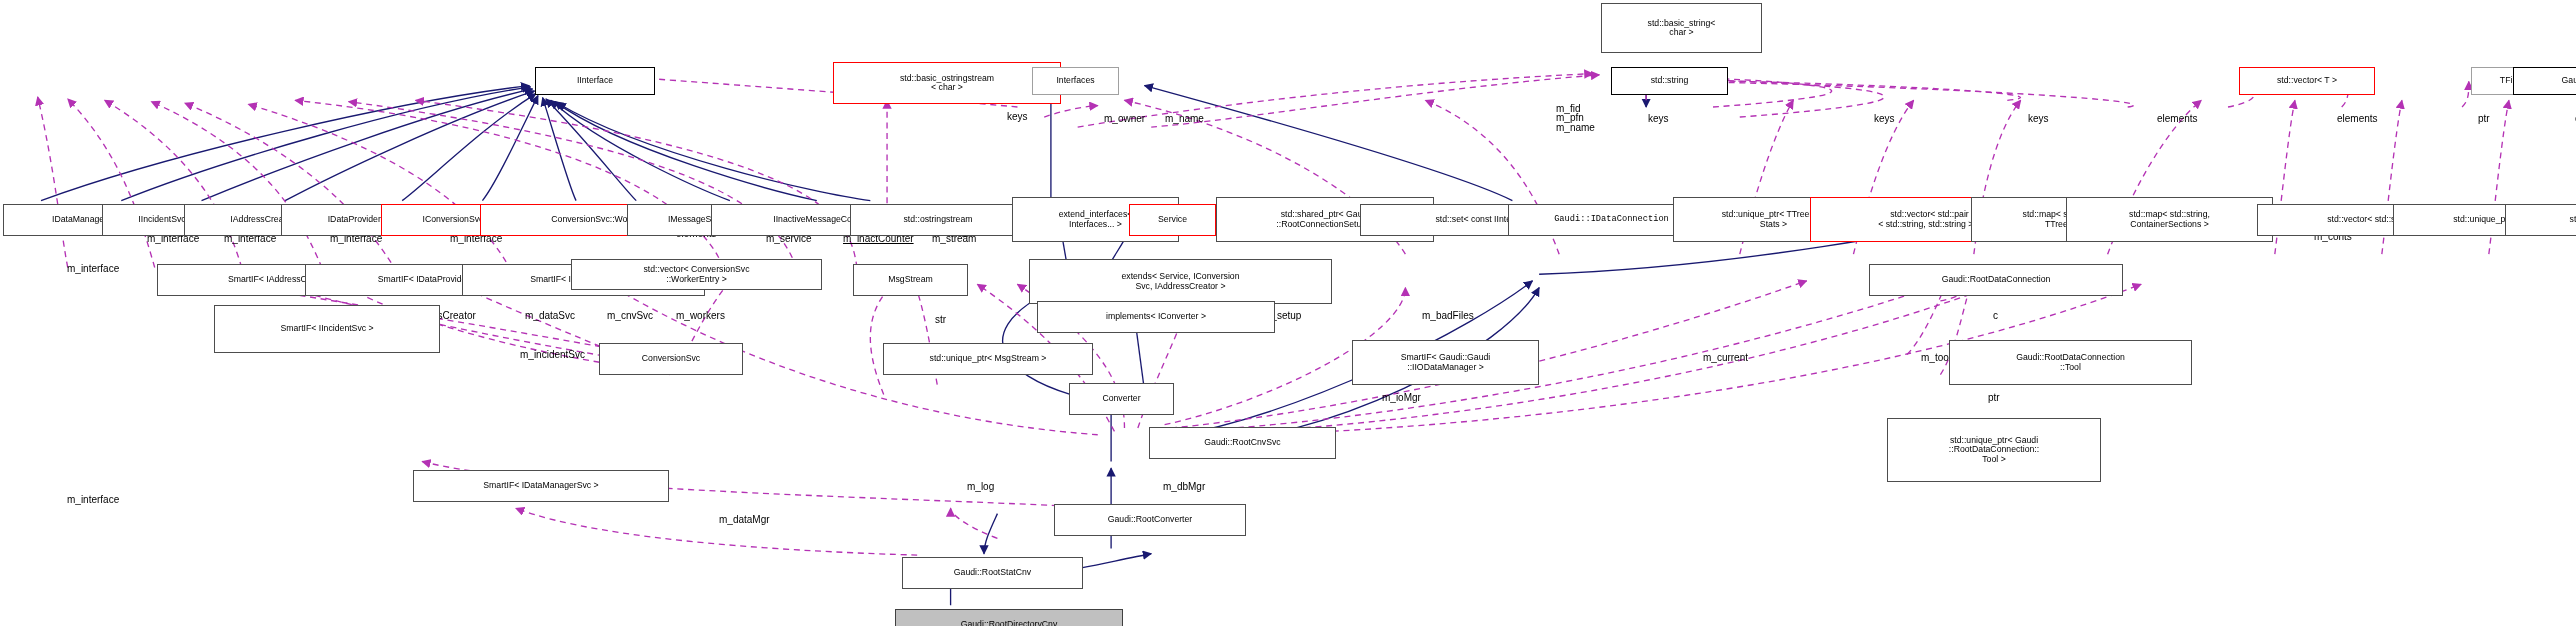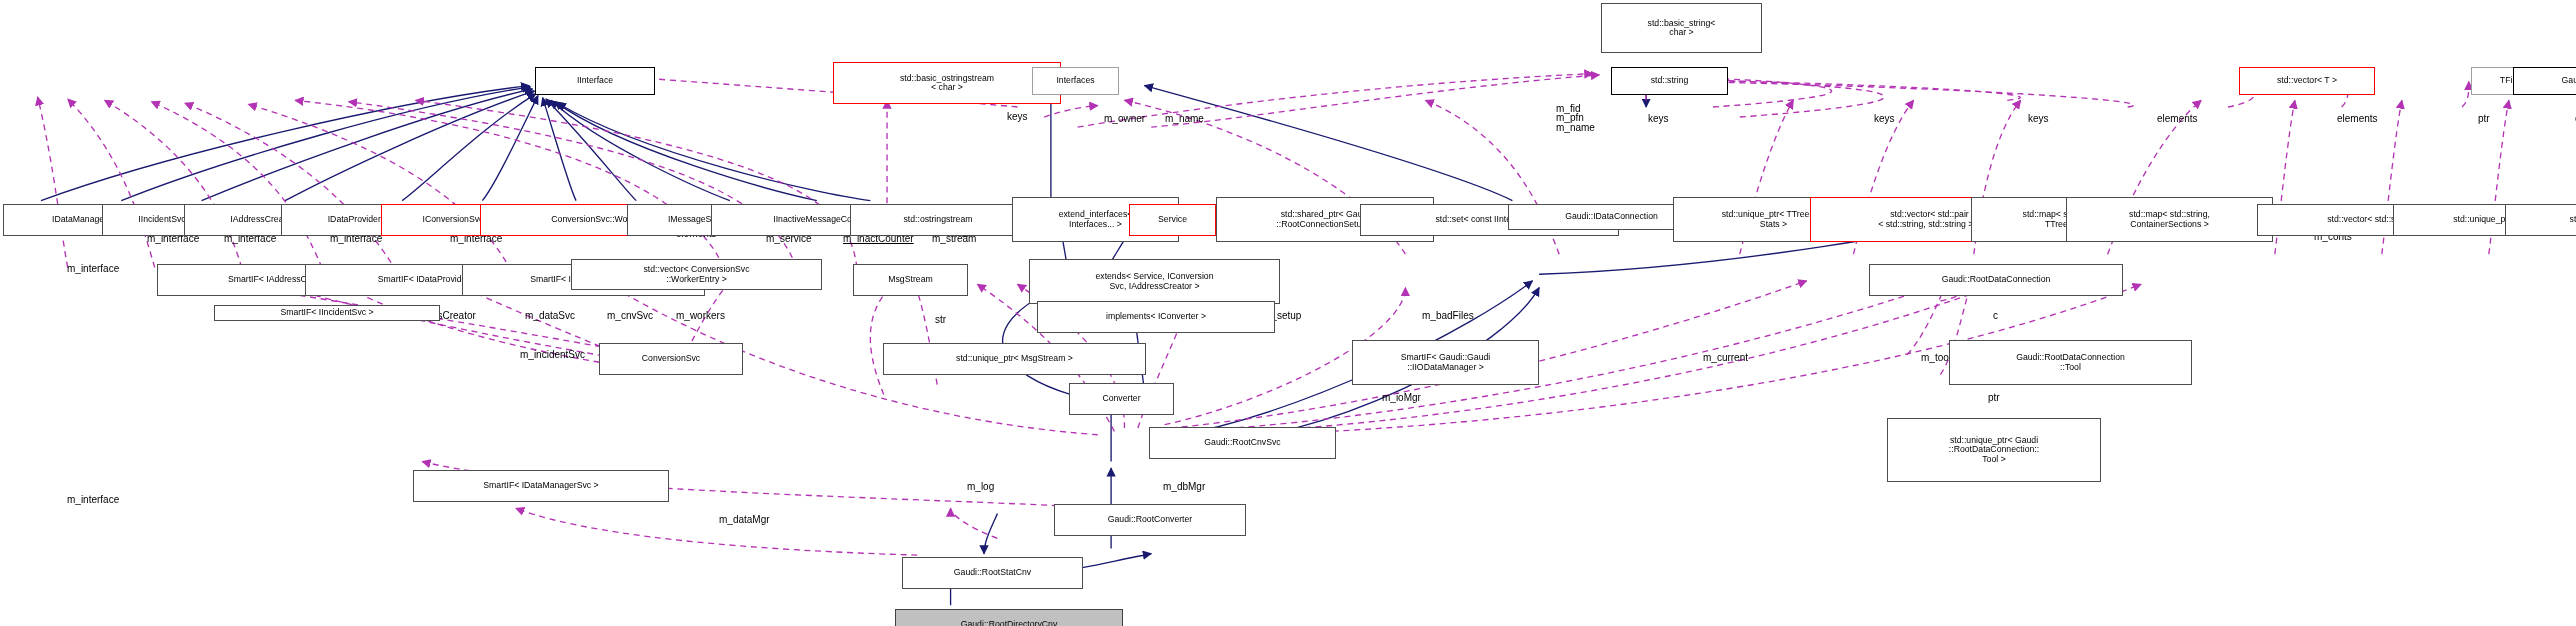--- a/index.html
+++ b/index.html
@@ -165,45 +165,45 @@
       <div class="node red" style="left: 480px; top: 204px; width: 254px; height: 32px;">ConversionSvc::WorkerEntry</div>
       <div class="node thick" style="left: 627px; top: 204px; width: 134px; height: 32px;">IMessageSvc</div>
       <div class="node thick" style="left: 711px; top: 204px; width: 223px; height: 32px;">IInactiveMessageCounter</div>
       <div class="node thick" style="left: 850px; top: 204px; width: 176px; height: 32px;">std::ostringstream</div>
       <div class="node thick" style="left: 1012px; top: 197px; width: 167px; height: 45px;">extend_interfaces&lt;
 Interfaces... &gt;</div>
       <div class="node red" style="left: 1129px; top: 204px; width: 87px; height: 32px;">Service</div>
       <div class="node thick" style="left: 1216px; top: 197px; width: 218px; height: 45px;">std::shared_ptr&lt; Gaudi
 ::RootConnectionSetup &gt;</div>
       <div class="node thick" style="left: 1360px; top: 204px; width: 259px; height: 32px;">std::set&lt; const IInterface * &gt;</div>
-      <div class="node thick" style="left: 1508px; top: 204px; width: 207px; height: 26px;">Gaudi::IDataConnection</div>
+      <div class="node thick" style="left: 1508px; top: 204px; width: 207px; height: 32px; font-family: Liberation Mono, monospace;">Gaudi::IDataConnection</div>
       <div class="node thick" style="left: 1673px; top: 197px; width: 201px; height: 45px;">std::unique_ptr&lt; TTreePerf
 Stats &gt;</div>
       <div class="node red" style="left: 1810px; top: 197px; width: 239px; height: 45px;">std::vector&lt; std::pair
 &lt; std::string, std::string &gt; &gt;</div>
       <div class="node thick" style="left: 1971px; top: 197px; width: 184px; height: 45px;">std::map&lt; std::string,
 TTree * &gt;</div>
       <div class="node thick" style="left: 2066px; top: 197px; width: 207px; height: 45px;">std::map&lt; std::string,
 ContainerSections &gt;</div>
       <div class="node thick" style="left: 2257px; top: 204px; width: 233px; height: 32px;">std::vector&lt; std::string &gt;</div>
       <div class="node thick" style="left: 2393px; top: 204px; width: 212px; height: 32px;">std::unique_ptr&lt; TFile &gt;</div>
       <div class="node thick" style="left: 2505px; top: 204px; width: 216px; height: 32px;">std::vector&lt; RootRef &gt;</div>
       <div class="node thick" style="left: 157px; top: 264px; width: 251px; height: 32px;">SmartIF&lt; IAddressCreator &gt;</div>
       <div class="node thick" style="left: 305px; top: 264px; width: 259px; height: 32px;">SmartIF&lt; IDataProviderSvc &gt;</div>
       <div class="node thick" style="left: 462px; top: 264px; width: 243px; height: 32px;">SmartIF&lt; IConversionSvc &gt;</div>
       <div class="node thick" style="left: 571px; top: 259px; width: 251px; height: 31px;">std::vector&lt; ConversionSvc
 ::WorkerEntry &gt;</div>
       <div class="node thick" style="left: 853px; top: 264px; width: 115px; height: 32px;">MsgStream</div>
-      <div class="node thick" style="left: 1029px; top: 259px; width: 251px; height: 45px;">extends&lt; Service, IConversion
+      <div class="node thick" style="left: 1029px; top: 259px; width: 303px; height: 45px;">extends&lt; Service, IConversion
 Svc, IAddressCreator &gt;</div>
       <div class="node thick" style="left: 1869px; top: 264px; width: 254px; height: 32px;">Gaudi::RootDataConnection</div>
-      <div class="node thick" style="left: 214px; top: 305px; width: 226px; height: 16px;">SmartIF&lt; IIncidentSvc &gt;</div>
+      <div class="node thick" style="left: 214px; top: 305px; width: 226px; height: 48px;">SmartIF&lt; IIncidentSvc &gt;</div>
       <div class="node thick" style="left: 1037px; top: 301px; width: 238px; height: 32px;">implements&lt; IConverter &gt;</div>
       <div class="node thick" style="left: 599px; top: 343px; width: 144px; height: 32px;">ConversionSvc</div>
-      <div class="node thick" style="left: 883px; top: 343px; width: 263px; height: 32px;">std::unique_ptr&lt; MsgStream &gt;</div>
+      <div class="node thick" style="left: 883px; top: 343px; width: 210px; height: 32px;">std::unique_ptr&lt; MsgStream &gt;</div>
       <div class="node thick" style="left: 1352px; top: 340px; width: 187px; height: 45px;">SmartIF&lt; Gaudi::Gaudi
 ::IIODataManager &gt;</div>
       <div class="node thick" style="left: 1949px; top: 340px; width: 243px; height: 45px;">Gaudi::RootDataConnection
 ::Tool</div>
       <div class="node thick" style="left: 1069px; top: 383px; width: 105px; height: 32px;">Converter</div>
       <div class="node thick" style="left: 1887px; top: 418px; width: 214px; height: 64px;">std::unique_ptr&lt; Gaudi
 ::RootDataConnection::
 Tool &gt;</div>
       <div class="node thick" style="left: 1149px; top: 427px; width: 187px; height: 32px;">Gaudi::RootCnvSvc</div>
       <div class="node thick" style="left: 413px; top: 470px; width: 256px; height: 32px;">SmartIF&lt; IDataManagerSvc &gt;</div>

